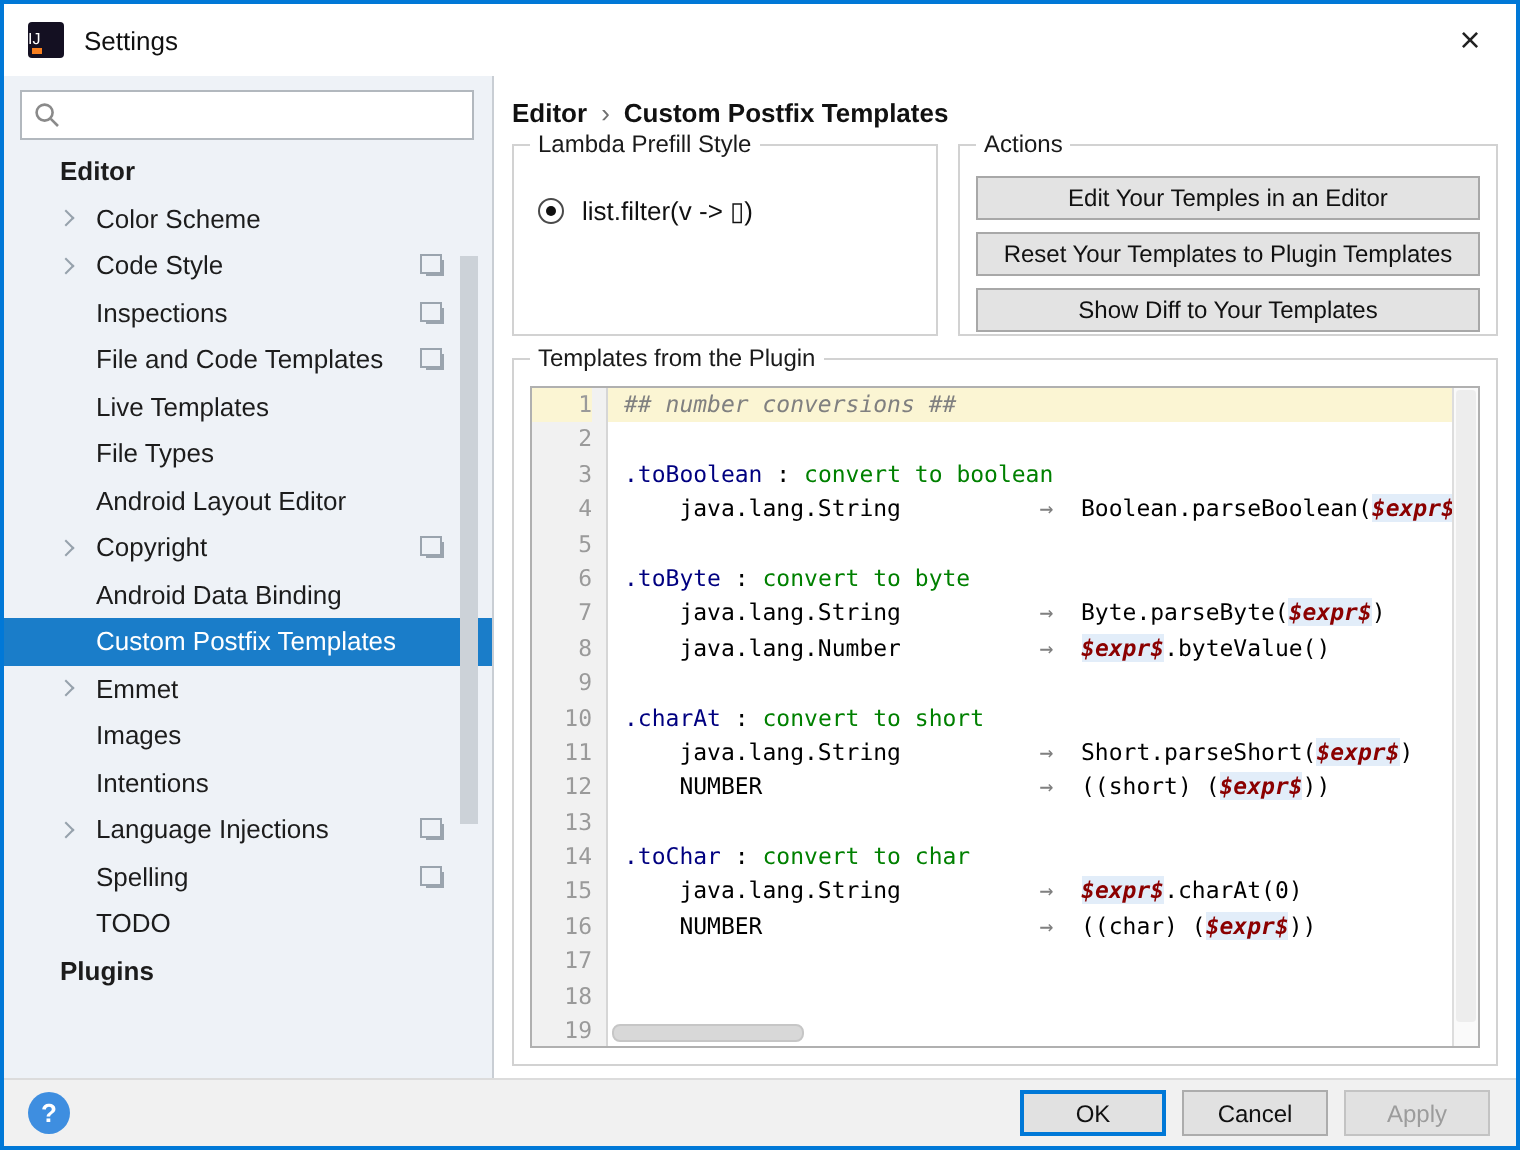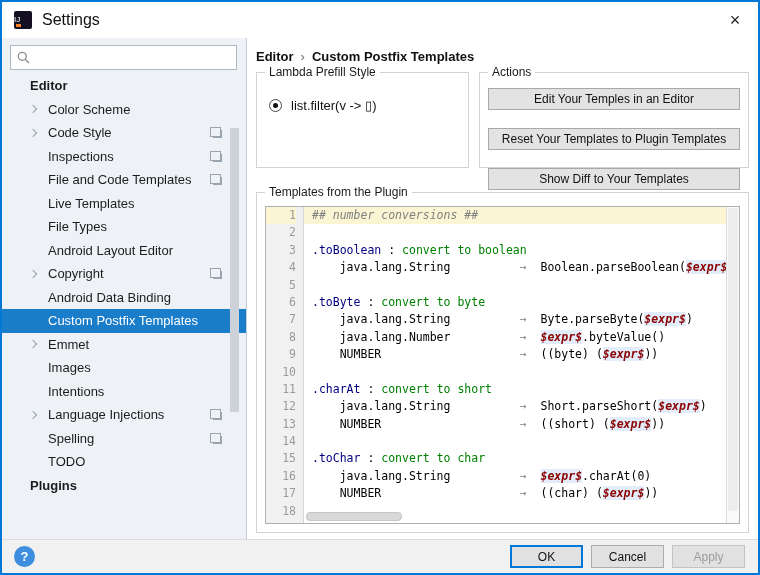--- a/index.html
+++ b/index.html
@@ -2,21 +2,21 @@
 <html style="--accent: #0078d7; --selection: #1a7dc9; --line-hl: #fbf5d3; --c-cmt: #808080; --c-name: #000080; --c-desc: #008000; --c-arrow: #808080; --c-var: #8b0000; --c-varbg: #e2edf9;"><head>
 <meta charset="utf-8">
 <style>
   *{box-sizing:border-box;margin:0;padding:0}
   html,body{width:760px;height:575px;overflow:hidden;font-family:"Liberation Sans",sans-serif}
   .window{width:760px;height:575px;border:2px solid var(--accent,#0078d7);background:#fff;display:flex;flex-direction:column}
   .titlebar{flex:0 0 36px;display:flex;align-items:center;padding-left:12px;background:#fff}
   .appicon{width:18px;height:18px;background:#141022;border-radius:2px;position:relative;flex:0 0 18px}
   .appicon .ij{position:absolute;top:4px;left:0;width:100%;text-align:left;color:#fff;font-size:8px;font-weight:normal}
   .appicon::after{content:"";position:absolute;left:2px;bottom:2px;width:5px;height:3px;background:#f77f1f}
-  .title{margin-left:10px;font-size:16px;color:#111}
+  .title{margin-left:10px;font-size:13px;color:#111}
   .close{margin-left:auto;width:46px;text-align:center;font-size:18px;line-height:36px;color:#222;cursor:default}
   .body{flex:1;display:flex;min-height:0}
   .sidebar{flex:0 0 245px;background:#eef2f7;border-right:1px solid #c9ced4;position:relative}
   .searchwrap{margin:7px 9px 0 8px;height:25px;background:#fff;border:1px solid #b2b8be;display:flex;align-items:center;padding:0 6px}
   .searchwrap input{border:none;outline:none;flex:1;height:100%;font-size:13px;background:transparent;margin-left:5px;font-family:inherit}
   .tree{margin-top:4px;height:467px;overflow:hidden}
   .trow{height:23.5px;display:flex;align-items:center;font-size:13px;color:#1c1c1c;padding-left:28px;position:relative}
   .trow.thdr{font-weight:bold;padding-left:28px}
   .trow.tsel{background:var(--selection,#1a7dc9);color:#fff}
   .chev{width:6px;height:6px;border-right:1.6px solid #96a2ac;border-bottom:1.6px solid #96a2ac;transform:rotate(-45deg);margin-right:12px;flex:0 0 6px}
@@ -30,22 +30,22 @@
   .grouprow{display:flex;gap:10px;margin-top:7px;height:96px}
   .groupbox{border:1px solid #d2d2d2;position:relative;background:#fff}
   .legend{position:absolute;top:-8px;left:8px;background:#fff;padding:0 4px;font-size:12px;color:#1a1a1a;white-space:nowrap}
   .lambda{flex:0 0 213px;padding:24px 0 0 12px}
   .actions{flex:1;padding:15px 8px 0 8px}
   .radiorow{display:flex;align-items:center;height:16px}
   .radiorow + .radiorow{margin-top:25px}
   .radio{width:13px;height:13px;border:1px solid #4a4a4a;border-radius:50%;background:#fff;position:relative;flex:0 0 13px}
   .radio.on::after{content:"";position:absolute;left:3px;top:3px;width:5px;height:5px;border-radius:50%;background:#101010}
   .radiolabel{margin-left:9px;font-size:13px;color:#111;white-space:nowrap}
-  .actbtn{display:block;width:100%;height:22px;margin-bottom:18px;background:#e3e3e3;border:1px solid #a8a8a8;font-family:inherit;font-size:12px;color:#111}
-  .templates{margin-top:24px;margin-bottom:6px;flex:1;padding:13px 8px 8px 8px;display:flex;min-height:0}
+  .actbtn{display:block;width:100%;height:22px;margin-bottom:6px;background:#e3e3e3;border:1px solid #a8a8a8;font-family:inherit;font-size:12px;color:#111}
+  .templates{margin-top:11px;margin-bottom:6px;flex:1;padding:13px 8px 8px 8px;display:flex;min-height:0}
   .editor{flex:1;border:1px solid #b0b0b0;display:flex;min-width:0;background:#fff;overflow:hidden}
   .gutter{flex:0 0 38px;background:#f1f1f1;border-right:1px solid #d6d6d6;text-align:right;padding-right:7px;font-family:"DejaVu Sans Mono",monospace;font-size:11.5px;color:#9a9a9a}
   .gl{height:17.4px;line-height:17.4px}
   .code{flex:1;overflow:hidden;position:relative;font-family:"DejaVu Sans Mono",monospace;font-size:11.5px;color:#000}
   .cl{height:17.4px;line-height:17.4px;white-space:pre;padding-left:8px}
   .hl{background:var(--line-hl,#fbf5d3)}
   .s-cmt{color:var(--c-cmt,#808080);font-style:italic}
   .s-name{color:var(--c-name,#000080)}
   .s-desc{color:var(--c-desc,#008000)}
   .s-arrow{color:var(--c-arrow,#808080)}
@@ -217,21 +217,20 @@
           <div class="code" id="code">
             <div class="hthumb"></div>
           <div class="cl hl"><span class="s-cmt">## number conversions ##</span></div>
               <div class="cl"></div>
               <div class="cl"><span class="s-name">.toBoolean</span><span class="s-plain"> : </span><span class="s-desc">convert to boolean</span></div>
               <div class="cl"><span class="s-plain">    java.lang.String          </span><span class="s-arrow">→</span><span class="s-plain">  Boolean.parseBoolean(</span><span class="s-var">$expr$</span></div>
               <div class="cl"></div>
               <div class="cl"><span class="s-name">.toByte</span><span class="s-plain"> : </span><span class="s-desc">convert to byte</span></div>
               <div class="cl"><span class="s-plain">    java.lang.String          </span><span class="s-arrow">→</span><span class="s-plain">  Byte.parseByte(</span><span class="s-var">$expr$</span><span class="s-plain">)</span></div>
               <div class="cl"><span class="s-plain">    java.lang.Number          </span><span class="s-arrow">→</span><span class="s-plain">  </span><span class="s-var">$expr$</span><span class="s-plain">.byteValue()</span></div>
-              <div class="cl"><span class="s-plain">    NUMBER                    </span><span class="s-arrow">→</span><span class="s-plain">  ((byte) (</span><span class="s-var">$expr$</span><span class="s-plain">))</span></div>
               <div class="cl"></div>
               <div class="cl"><span class="s-name">.charAt</span><span class="s-plain"> : </span><span class="s-desc">convert to short</span></div>
               <div class="cl"><span class="s-plain">    java.lang.String          </span><span class="s-arrow">→</span><span class="s-plain">  Short.parseShort(</span><span class="s-var">$expr$</span><span class="s-plain">)</span></div>
               <div class="cl"><span class="s-plain">    NUMBER                    </span><span class="s-arrow">→</span><span class="s-plain">  ((short) (</span><span class="s-var">$expr$</span><span class="s-plain">))</span></div>
               <div class="cl"></div>
               <div class="cl"><span class="s-name">.toChar</span><span class="s-plain"> : </span><span class="s-desc">convert to char</span></div>
               <div class="cl"><span class="s-plain">    java.lang.String          </span><span class="s-arrow">→</span><span class="s-plain">  </span><span class="s-var">$expr$</span><span class="s-plain">.charAt(0)</span></div>
               <div class="cl"><span class="s-plain">    NUMBER                    </span><span class="s-arrow">→</span><span class="s-plain">  ((char) (</span><span class="s-var">$expr$</span><span class="s-plain">))</span></div>
               <div class="cl"></div>
             </div>

